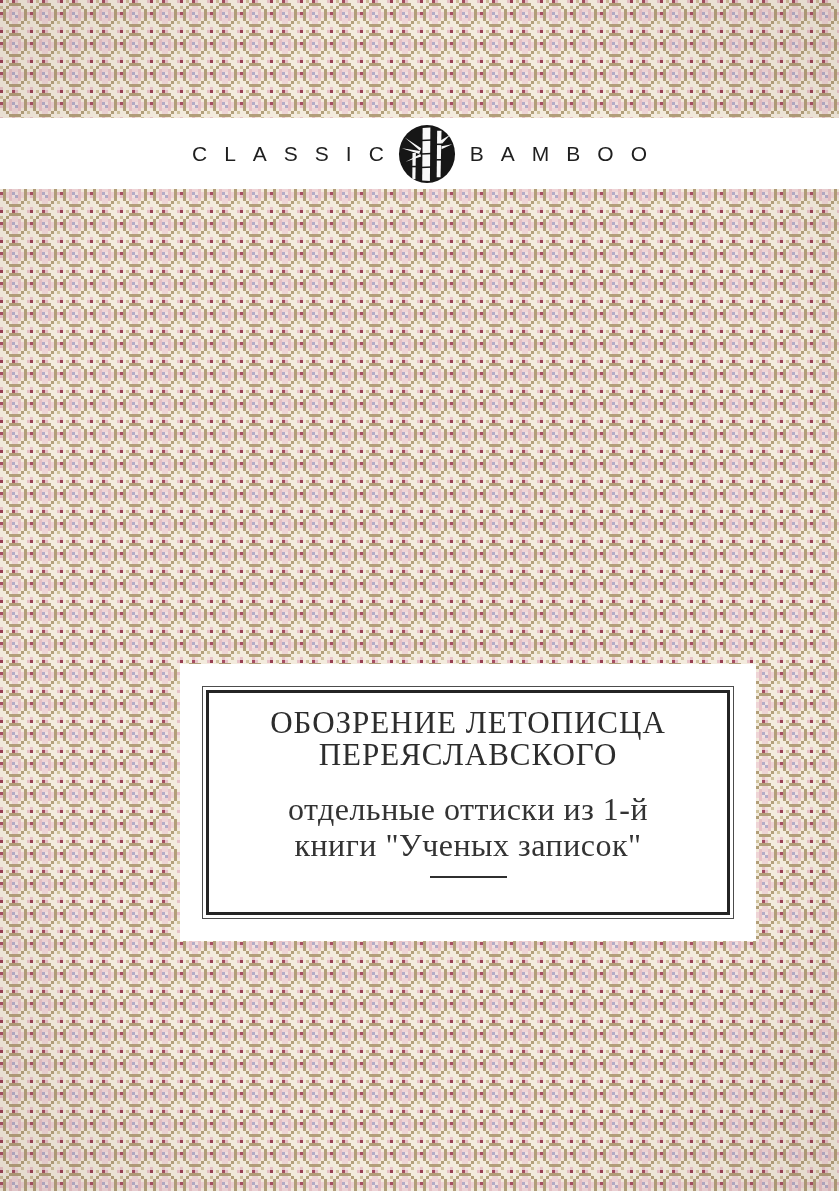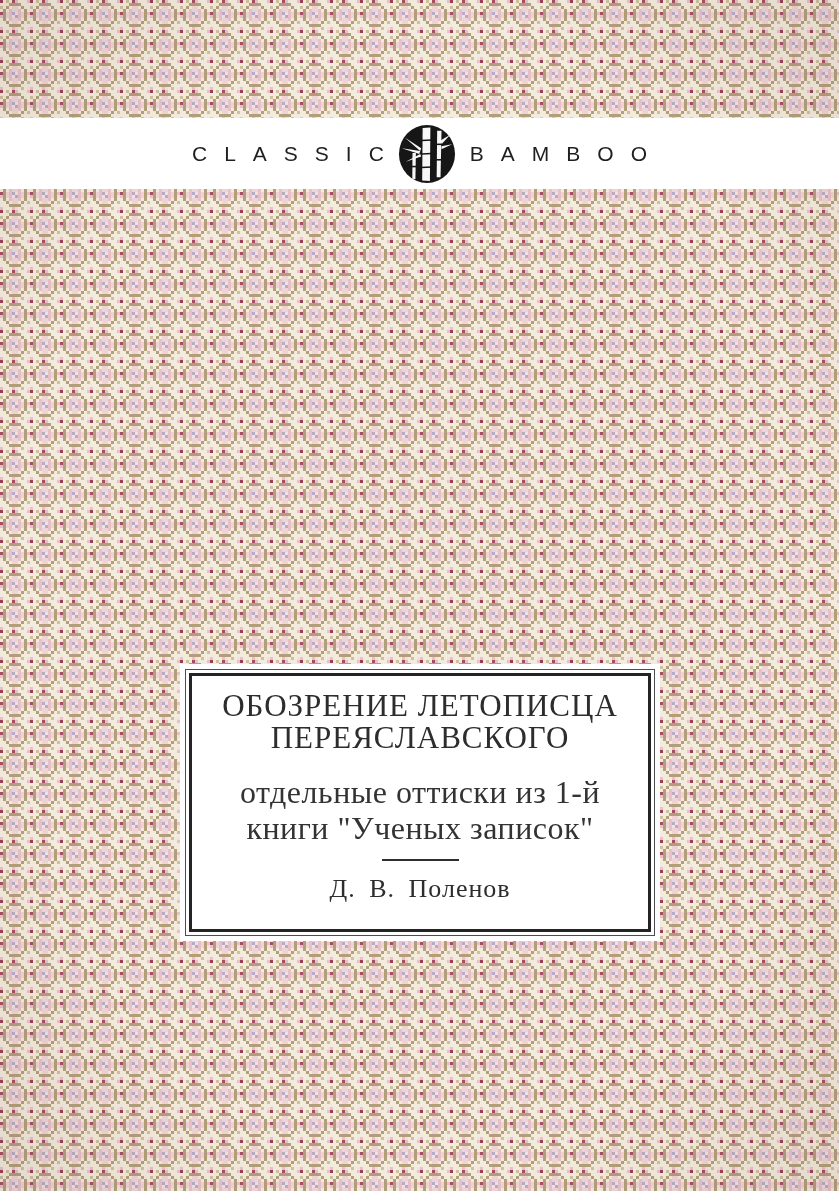--- a/index.html
+++ b/index.html
@@ -28,22 +28,22 @@
   }
   .band .brand-text {
     font-family: "Liberation Sans", sans-serif;
     font-size: 21px; font-weight: 400; color: #1f1f1f;
     letter-spacing: 17px; margin-right: -17px;
     white-space: nowrap;
   }
   .band .logo { flex: 0 0 auto; display: block; }
   
   .title-panel {
-    position: absolute; left: 180px; top: 664px; width: 480px; height: 277px;
-    background: #ffffff; z-index: 2; box-sizing: border-box; padding: 5px;
+    position: absolute; left: 180px; top: 664px; width: 576px; height: 277px;
+    background: #ffffff; z-index: 2; box-sizing: border-box; padding: 22px;
   }
   .frame-outer {
     box-sizing: border-box; height: 100%;
     border: 1px solid #4c4c4c; padding: 3px;
   }
   .frame-inner {
     box-sizing: border-box; height: 100%;
     border: 3px solid #242424;
     display: flex; flex-direction: column; align-items: center;
     text-align: center; padding: 14px 8px 0 8px;
@@ -172,18 +172,17 @@
     </svg>
     <span class="brand-text">BAMBOO</span>
   </header>
 
   <section class="title-panel">
     <div class="frame-outer">
       <div class="frame-inner">
         <h1 class="book-title">ОБОЗРЕНИЕ ЛЕТОПИСЦА ПЕРЕЯСЛАВСКОГО</h1>
         <p class="book-subtitle">отдельные оттиски из 1-й книги "Ученых записок"</p>
         <hr class="divider-rule">
-        <p class="book-author">Д. В. Поленов</p>
       </div>
     </div>
   </section>
 
 </div>
 
 </body></html>

